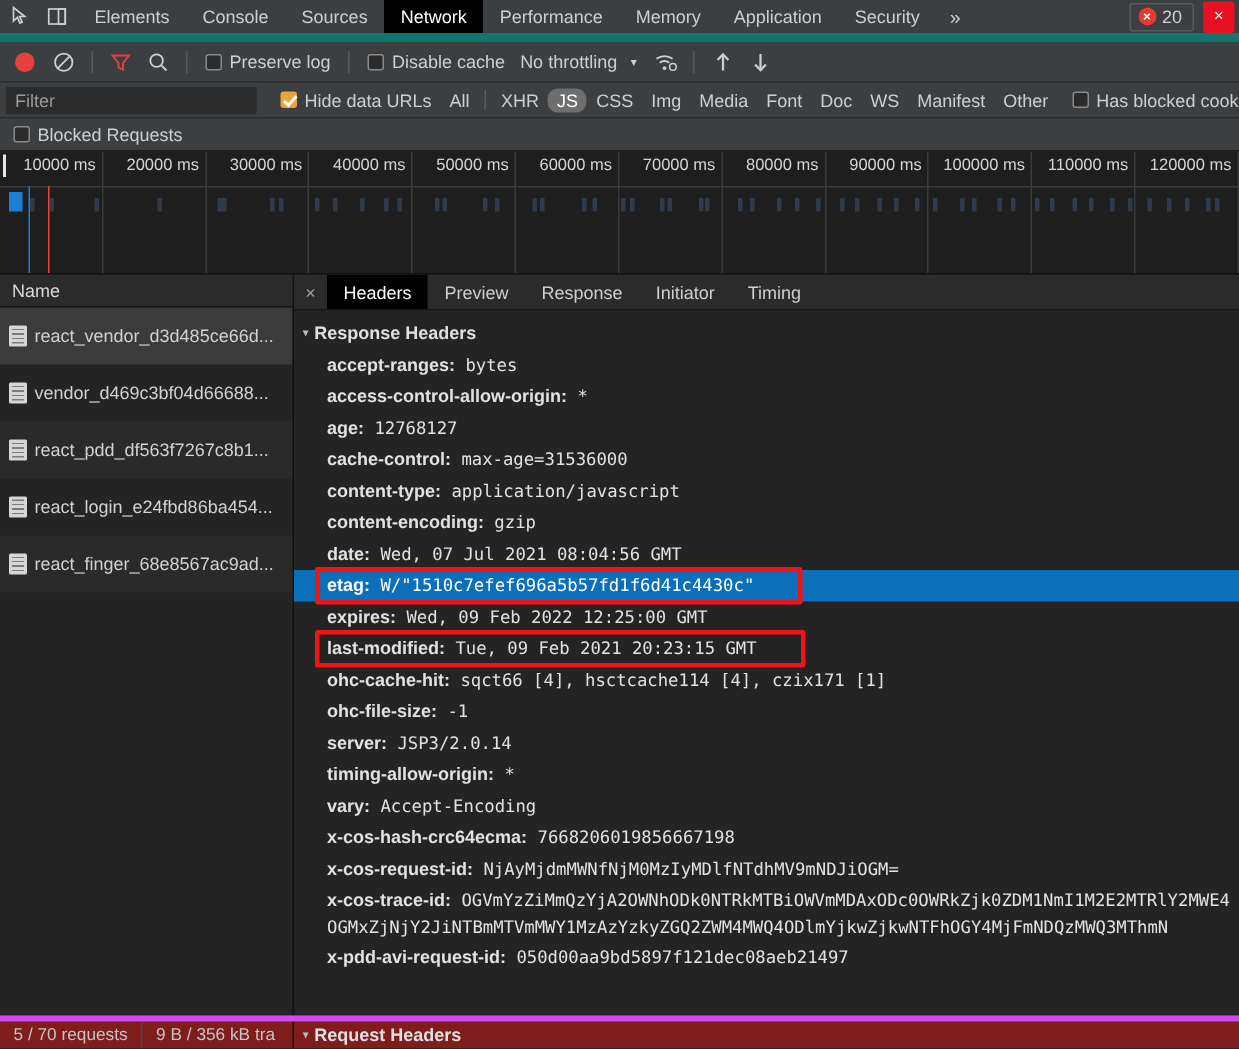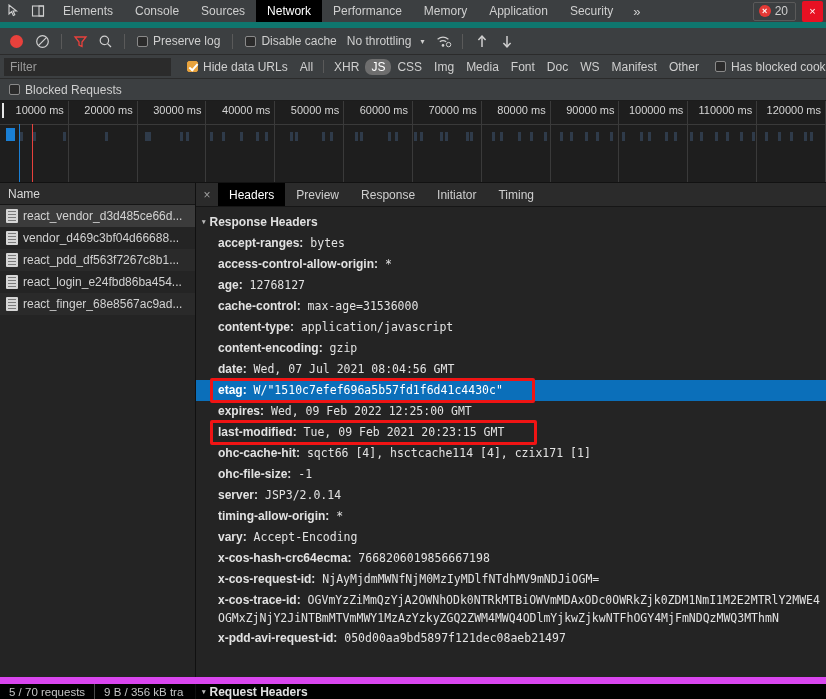--- a/index.html
+++ b/index.html
@@ -126,21 +126,21 @@
     border-right: 1px solid #101010; display: flex; flex-direction: column;
     min-height: 0;
   }
   .req-head {
     height: 22px; flex: 0 0 22px; display: flex; align-items: center;
     padding: 0 8px; font-size: 12px; color: #d8d8d8;
     background: #2b2b2b; border-bottom: 1px solid #161616;
   }
   .req-rows { flex: 1; overflow: hidden; }
   .req-row {
-    height: 22px; display: flex; align-items: center; gap: 5px;
+    height: 38px; display: flex; align-items: center; gap: 5px;
     padding: 0 6px; font-size: 12px; color: #d2d2d2; cursor: pointer;
     white-space: nowrap; overflow: hidden;
   }
   .req-row:nth-child(odd) { background: #2a2a2a; }
   .req-row.selected { background: #3b3b3b; }
   .file-ico {
     width: 12px; height: 14px; flex: 0 0 12px; background: #d6d6d6;
     border-radius: 1px; position: relative; overflow: hidden;
   }
   .file-ico::after {
@@ -185,21 +185,21 @@
   .hrow.selected .hk, .hrow.selected .hv { color: #fff; }
   .hrow.wrapval { white-space: normal; word-break: break-all; line-height: 18px; }
   .redbox {
     position: absolute; border: 3px solid #f01414; border-radius: 2px;
     pointer-events: none; z-index: 5;
   }
 
   
   .status-bar {
     height: 22px; flex: 0 0 22px; display: flex; align-items: stretch;
-    background: #000000; border-top: 7px solid #d946ef;
+    background: #7f1d1d; border-top: 4px solid #d946ef;
   }
   .sb-left {
     width: 196px; flex: 0 0 196px; display: flex; align-items: center;
     border-right: 1px solid #101010; overflow: hidden;
   }
   .sb-item {
     padding: 0 9px; font-size: 11.5px; color: #c4c4c4; white-space: nowrap;
     display: flex; align-items: center; height: 100%;
   }
   .sb-item + .sb-item { border-left: 1px solid #4a4a4a; }

